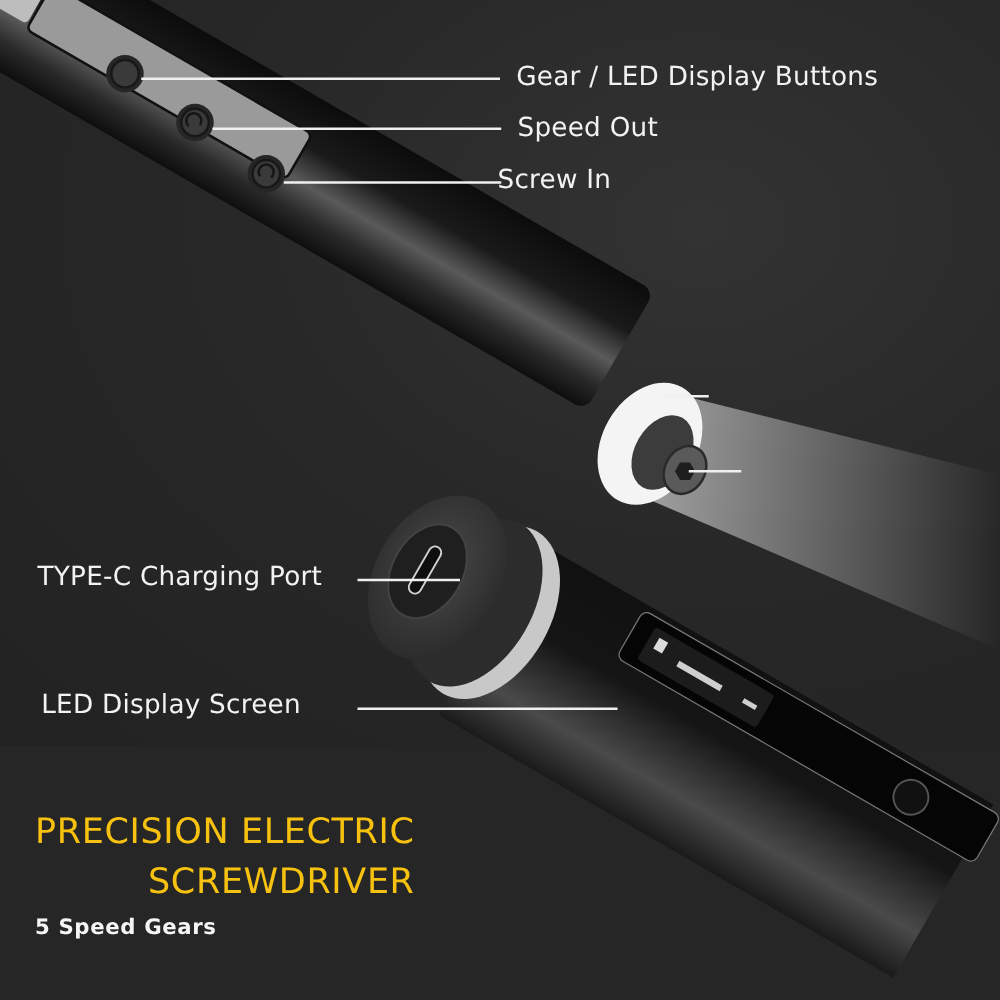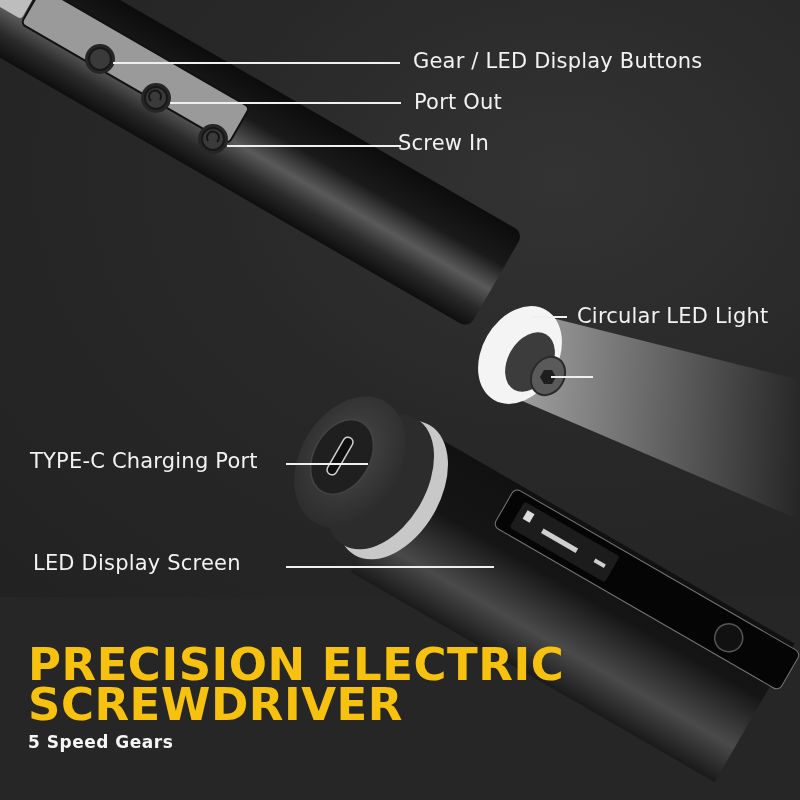--- a/index.html
+++ b/index.html
@@ -2,21 +2,21 @@
 <html><head>
 <meta charset="utf-8">
 <style>
   html, body { margin:0; padding:0; }
   body { width:800px; height:800px; overflow:hidden; background:#262626; position:relative; font-family:"DejaVu Sans", sans-serif; }
   .canvas { position:absolute; left:0; top:0; width:800px; height:597px;
     background: radial-gradient(ellipse at 70% 30%, #333333 0%, #282828 45%, #222222 100%); }
   svg.art { position:absolute; left:0; top:0; }
   .callout { position:absolute; color:#f2f2f2; font-size:21px; letter-spacing:0.2px; white-space:nowrap; line-height:1; }
   .line { position:absolute; height:1.5px; background:#f0f0f0; }
-  .headline { position:absolute; left:28px; top:645px; color:#f7c10f; font-weight:bold; font-size:45px; line-height:40px; letter-spacing:0.5px; }
+  .headline { position:absolute; left:28px; top:645px; color:#f7c10f; font-weight:normal; font-size:28px; line-height:40px; letter-spacing:0.5px;text-align:right; }
   .subline { position:absolute; left:28px; top:732px; color:#f5f5f5; font-weight:bold; font-size:17px; letter-spacing:0.5px; }
 </style>
 </head>
 <body>
 
 <div class="canvas">
 
   <svg class="art" width="800" height="800" viewBox="0 0 800 800">
     <defs>
       <linearGradient id="bodyGrad" x1="0" y1="0" x2="0" y2="1">
@@ -104,23 +104,22 @@
 
   <div class="line" style="left:113px; top:62px; width:287px;"></div>
   <div class="line" style="left:170px; top:102px; width:231px;"></div>
   <div class="line" style="left:227px; top:145px; width:174px;"></div>
   <div class="line" style="left:531px; top:316px; width:36px;"></div>
   <div class="line" style="left:551px; top:376px; width:42px;"></div>
   <div class="line" style="left:286px; top:463px; width:82px;"></div>
   <div class="line" style="left:286px; top:566px; width:208px;"></div>
 
   <div class="callout" style="left:413px; top:51px;">Gear / LED Display Buttons</div>
-  <div class="callout" style="left:414px; top:92px;">Port Out</div>
+  <div class="callout" style="left:414px; top:92px;">Speed Out</div>
   <div class="callout" style="left:398px; top:133px;">Screw In</div>
-  <div class="callout" style="left:577px; top:306px;">Circular LED Light</div>
   <div class="callout" style="left:30px; top:451px;">TYPE-C Charging Port</div>
   <div class="callout" style="left:33px; top:553px;">LED Display Screen</div>
 
   <div class="headline">
     <div>PRECISION ELECTRIC</div>
     <div>SCREWDRIVER</div>
   </div>
   <div class="subline">5 Speed Gears</div>
 </div>
 

